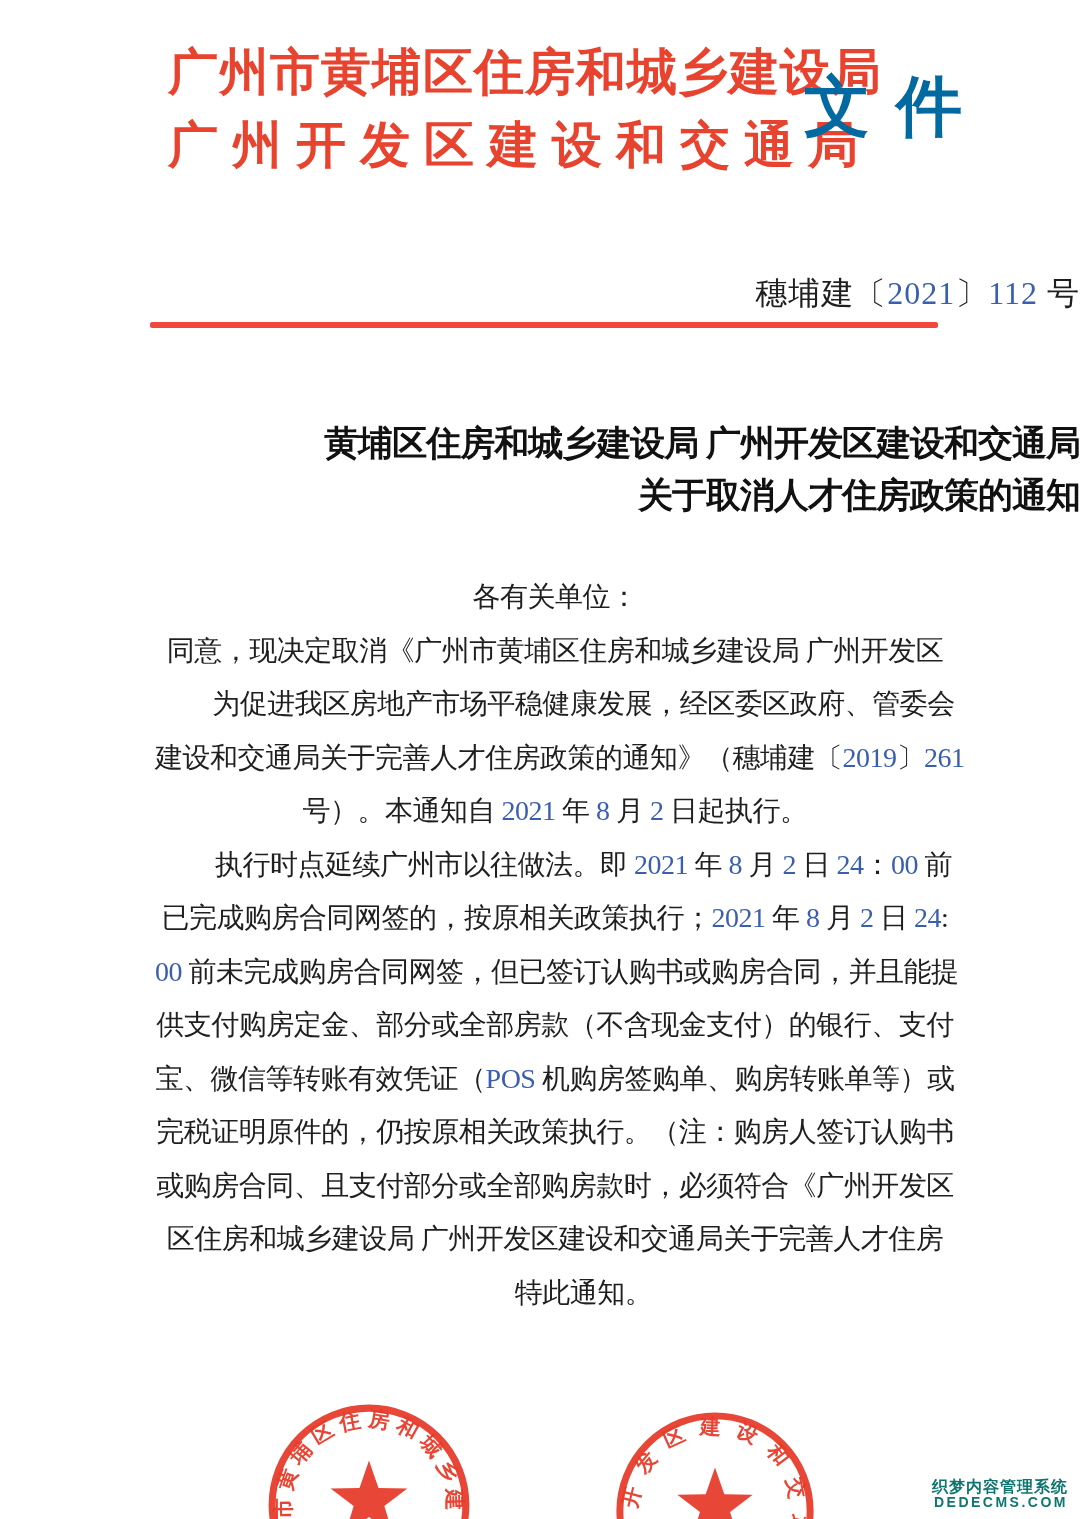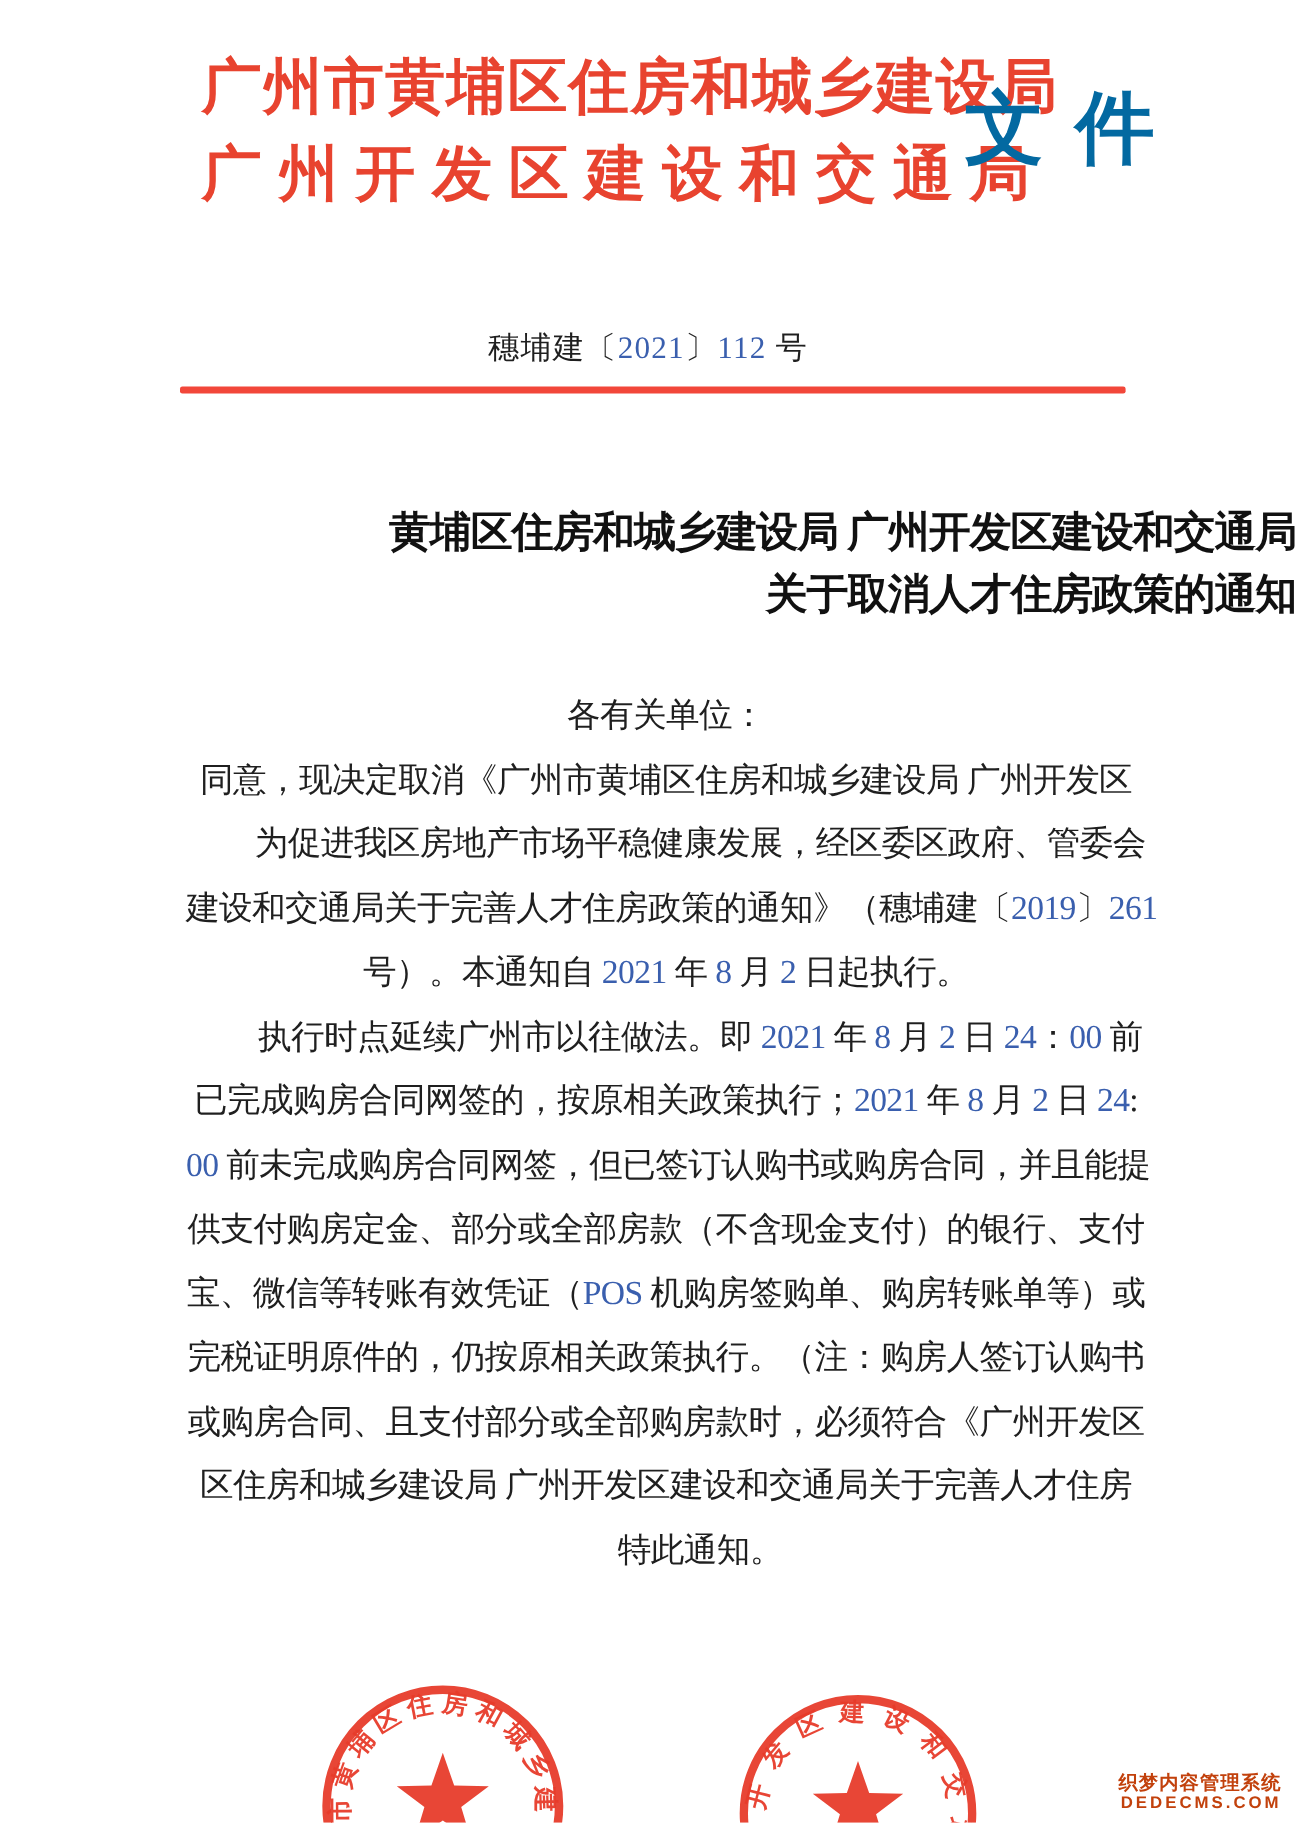--- a/index.html
+++ b/index.html
@@ -22,21 +22,21 @@
   .agency .line2{
     font-size:50px;line-height:73px;letter-spacing:14px;white-space:nowrap;
   }
   .doc-type{
     position:absolute;left:804px;top:62px;
     color:#0369a1;font-weight:700;font-size:66px;letter-spacing:26px;
     white-space:nowrap;
   }
   .doc-number{
     position:absolute;left:0;top:272px;width:100%;
-    text-align:center;font-size:26px;letter-spacing:1px;
+    text-align:right;font-size:32px;letter-spacing:1px;
   }
   .red-rule{
     position:absolute;left:150px;top:322px;width:788px;height:6px;
     background:#f2473a;border-radius:2px;
   }
   
   .doc-title{
     position:absolute;left:0;top:418px;width:100%;
     text-align:right;font-weight:700;color:#111111;
     font-size:35px;line-height:52px;letter-spacing:-1px;
@@ -55,21 +55,21 @@
   .seal{position:absolute;}
   .seal-left{left:258px;top:1394px;}
   .seal-right{left:606px;top:1402px;}
   .seal text{
     font-family:"Liberation Serif","DejaVu Serif",serif;
     font-weight:700;
   }
   
   .watermark{
     position:absolute;right:12px;top:1478px;
-    text-align:right;color:#c2410c;
+    text-align:right;color:#0f766e;
     font-family:"Liberation Sans","DejaVu Sans",sans-serif;
     font-weight:700;
     text-shadow:0 0 2px #ffffff,1px 1px 0 #ffffff,-1px -1px 0 #ffffff;
   }
   .watermark .wm1{font-size:16px;line-height:17px;letter-spacing:1px;}
   .watermark .wm2{font-size:14px;line-height:15px;letter-spacing:2.5px;}
 </style>
 </head>
 <body>
 

